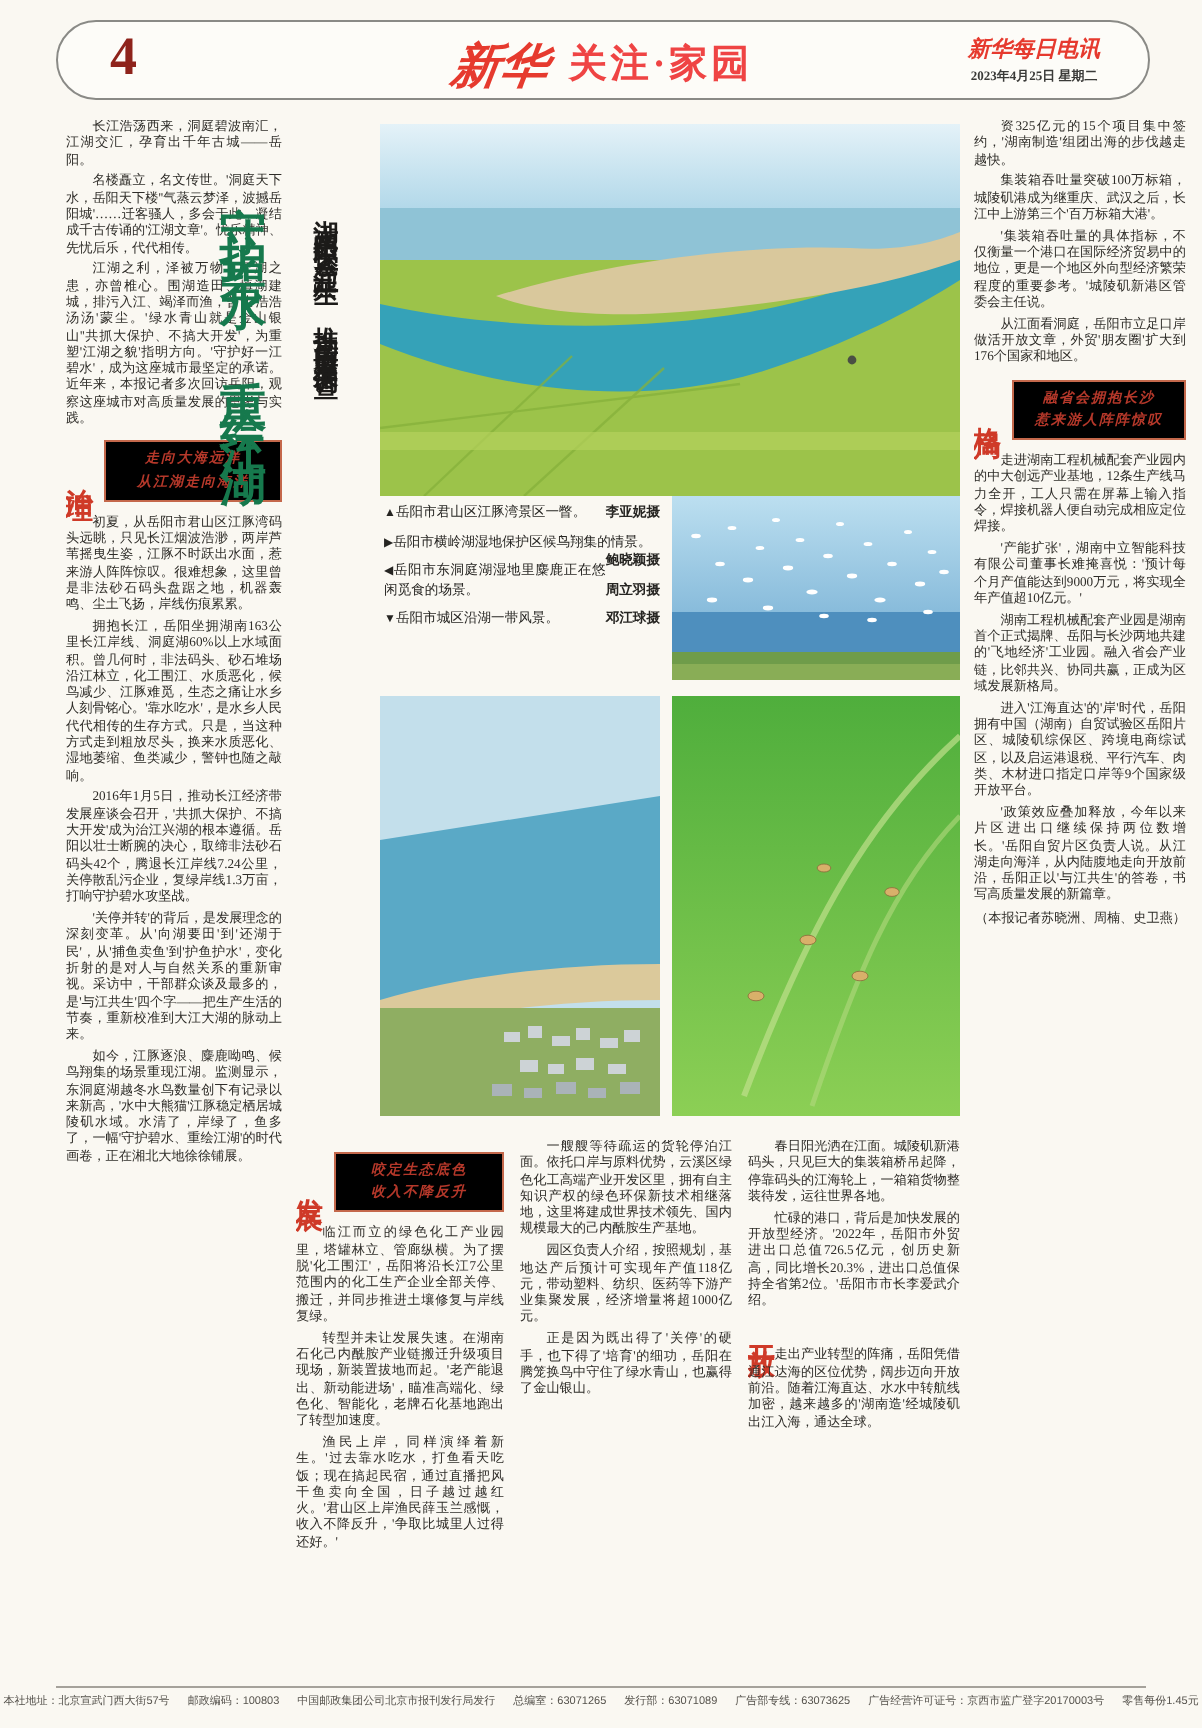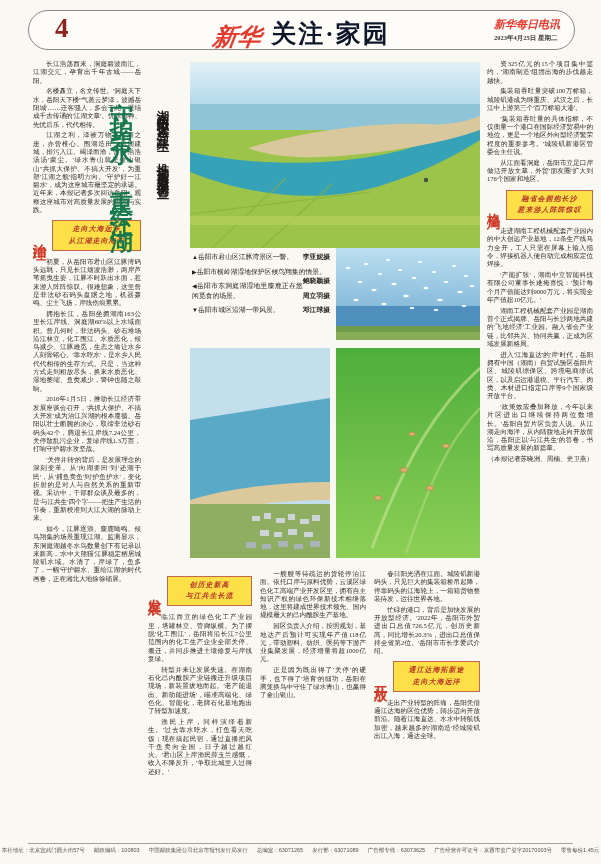--- a/index.html
+++ b/index.html
@@ -4,22 +4,22 @@
 <style>
   html,body{margin:0;padding:0;}
   body{width:601px;height:864px;background:#f2f0ea;font-family:"Liberation Serif","DejaVu Serif",serif;}
   .page{position:relative;width:601px;height:864px;background:#faf8f2;overflow:hidden;}
 
   
   .masthead{position:absolute;left:28px;top:10px;width:545px;height:38px;border:1.5px solid #8a8a86;border-radius:20px;background:#fdfcf8;}
   .pagenum{position:absolute;left:26px;top:2px;font-size:27px;font-weight:bold;color:#8e231b;}
   .mast-center{position:absolute;left:0;right:0;top:6px;text-align:center;white-space:nowrap;}
   .brand-script{display:inline-block;font-size:24px;font-weight:bold;font-style:italic;color:#e63a2e;transform:skewX(-8deg);margin-right:6px;}
-  .section-title{font-size:25px;font-weight:bold;color:#0f172a;letter-spacing:2px;vertical-align:3px;}
-  .mast-right{position:absolute;right:14px;top:6px;text-align:left;}
+  .section-title{font-size:19px;font-weight:bold;color:#ef4444;letter-spacing:2px;vertical-align:3px;}
+  .mast-right{position:absolute;right:24px;top:6px;text-align:center;}
   .paper-name{font-size:11px;font-weight:bold;font-style:italic;color:#e63a2e;}
   .date-line{font-size:6.5px;font-weight:bold;color:#3a3a38;margin-top:2px;}
 
   
   .headline-v{position:absolute;left:106px;top:84px;height:500px;writing-mode:vertical-rl;text-orientation:upright;
     font-size:23px;font-weight:bold;color:#16794d;letter-spacing:13px;font-family:"Liberation Serif",serif;}
   .subhead-v{position:absolute;left:154px;top:100px;height:420px;writing-mode:vertical-rl;text-orientation:upright;
     font-size:12.5px;font-weight:bold;color:#1c1b19;letter-spacing:3px;}
 
   
@@ -27,21 +27,21 @@
   .col p{font-size:6.6px;line-height:1.26;text-align:justify;text-indent:2em;margin:0 0 2.5px;color:#2e2c28;}
   .col1{left:33px;top:60px;width:108px;height:776px;}
   .col2L{left:148px;top:570px;width:104px;height:266px;}
   .col3L{left:260px;top:570px;width:106px;height:266px;}
   .col4L{left:374px;top:570px;width:106px;height:266px;}
   .col5{left:487px;top:60px;width:106px;height:776px;}
 
   
   .sec-marker{display:flex;align-items:center;gap:5px;margin:6px 0 7px;}
   .sec-label{writing-mode:vertical-rl;text-orientation:upright;font-size:14px;font-weight:bold;color:#cf3a28;letter-spacing:3px;line-height:1;flex:0 0 auto;font-family:"Liberation Sans",sans-serif;}
-  .sec-box{border:1.2px solid #c4684b;padding:3px 4px;flex:1;background:#fde047;}
+  .sec-box{border:1.2px solid #c4684b;padding:3px 4px;flex:1;background:#000000;}
   .sec-box div{font-size:7px;color:#b5382a;font-style:italic;font-weight:bold;text-align:center;line-height:1.6;letter-spacing:1px;white-space:nowrap;}
 
   
   .photo{position:absolute;overflow:hidden;}
   .photo svg{display:block;width:100%;height:100%;}
   .photo-river{left:190px;top:62px;width:290px;height:186px;}
   .photo-birds{left:336px;top:248px;width:144px;height:92px;}
   .photo-city{left:190px;top:348px;width:140px;height:210px;}
   .photo-field{left:336px;top:348px;width:144px;height:210px;}
 
@@ -222,22 +222,22 @@
         <ellipse cx="110" cy="98" rx="3.6" ry="2.2"></ellipse>
         <ellipse cx="76" cy="86" rx="3.4" ry="2"></ellipse>
       </g>
     </svg>
   </div>
 
   <div class="col col2L">
     <div class="sec-marker">
       <span class="sec-label">发展</span>
       <span class="sec-box">
-        <div>创历史新高</div>
-        <div>与江共生长流</div>
+        <div>咬定生态底色</div>
+        <div>收入不降反升</div>
       </span>
     </div>
     <div>
 
     <p>临江而立的绿色化工产业园里，塔罐林立、管廊纵横。为了摆脱'化工围江'，岳阳将沿长江7公里范围内的化工生产企业全部关停、搬迁，并同步推进土壤修复与岸线复绿。</p>
         <p>转型并未让发展失速。在湖南石化己内酰胺产业链搬迁升级项目现场，新装置拔地而起。'老产能退出、新动能进场'，瞄准高端化、绿色化、智能化，老牌石化基地跑出了转型加速度。</p>
         <p>渔民上岸，同样演绎着新生。'过去靠水吃水，打鱼看天吃饭；现在搞起民宿，通过直播把风干鱼卖向全国，日子越过越红火。'君山区上岸渔民薛玉兰感慨，收入不降反升，'争取比城里人过得还好。'</p>
       </div>
   </div>
 
@@ -251,24 +251,20 @@
   </div>
 
   <div class="col col4L">
     <div>
 
     <p>春日阳光洒在江面。城陵矶新港码头，只见巨大的集装箱桥吊起降，停靠码头的江海轮上，一箱箱货物整装待发，运往世界各地。</p>
         <p>忙碌的港口，背后是加快发展的开放型经济。'2022年，岳阳市外贸进出口总值726.5亿元，创历史新高，同比增长20.3%，进出口总值保持全省第2位。'岳阳市市长李爱武介绍。</p>
       </div>
     <div class="sec-marker">
       <span class="sec-label">开放</span>
-      <span class="sec-box">
-        <div>通江达海拓新途</div>
-        <div>走向大海远洋</div>
-      </span>
     </div>
     <div>
 
     <p>走出产业转型的阵痛，岳阳凭借通江达海的区位优势，阔步迈向开放前沿。随着江海直达、水水中转航线加密，越来越多的'湖南造'经城陵矶出江入海，通达全球。</p>
       </div>
   </div>
 
   <div class="col col5">
     <div>
 

